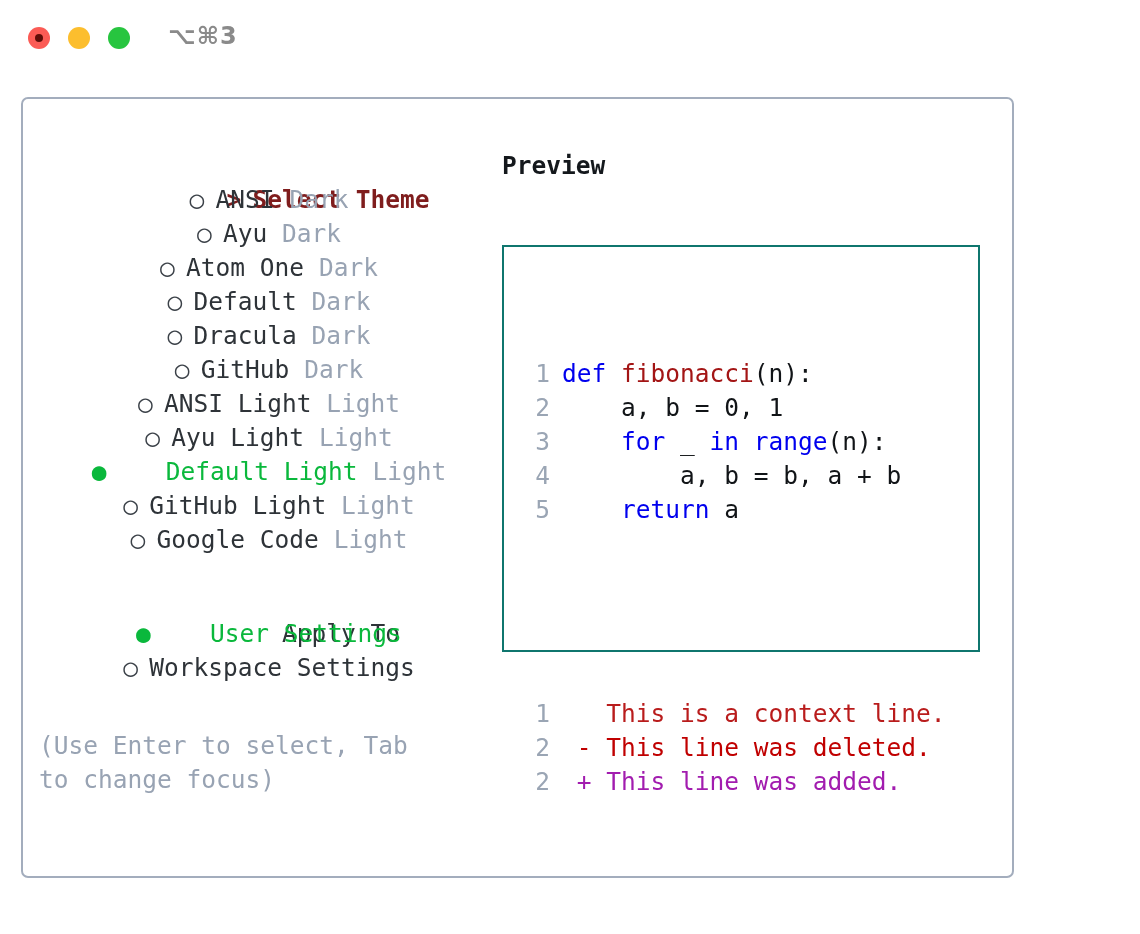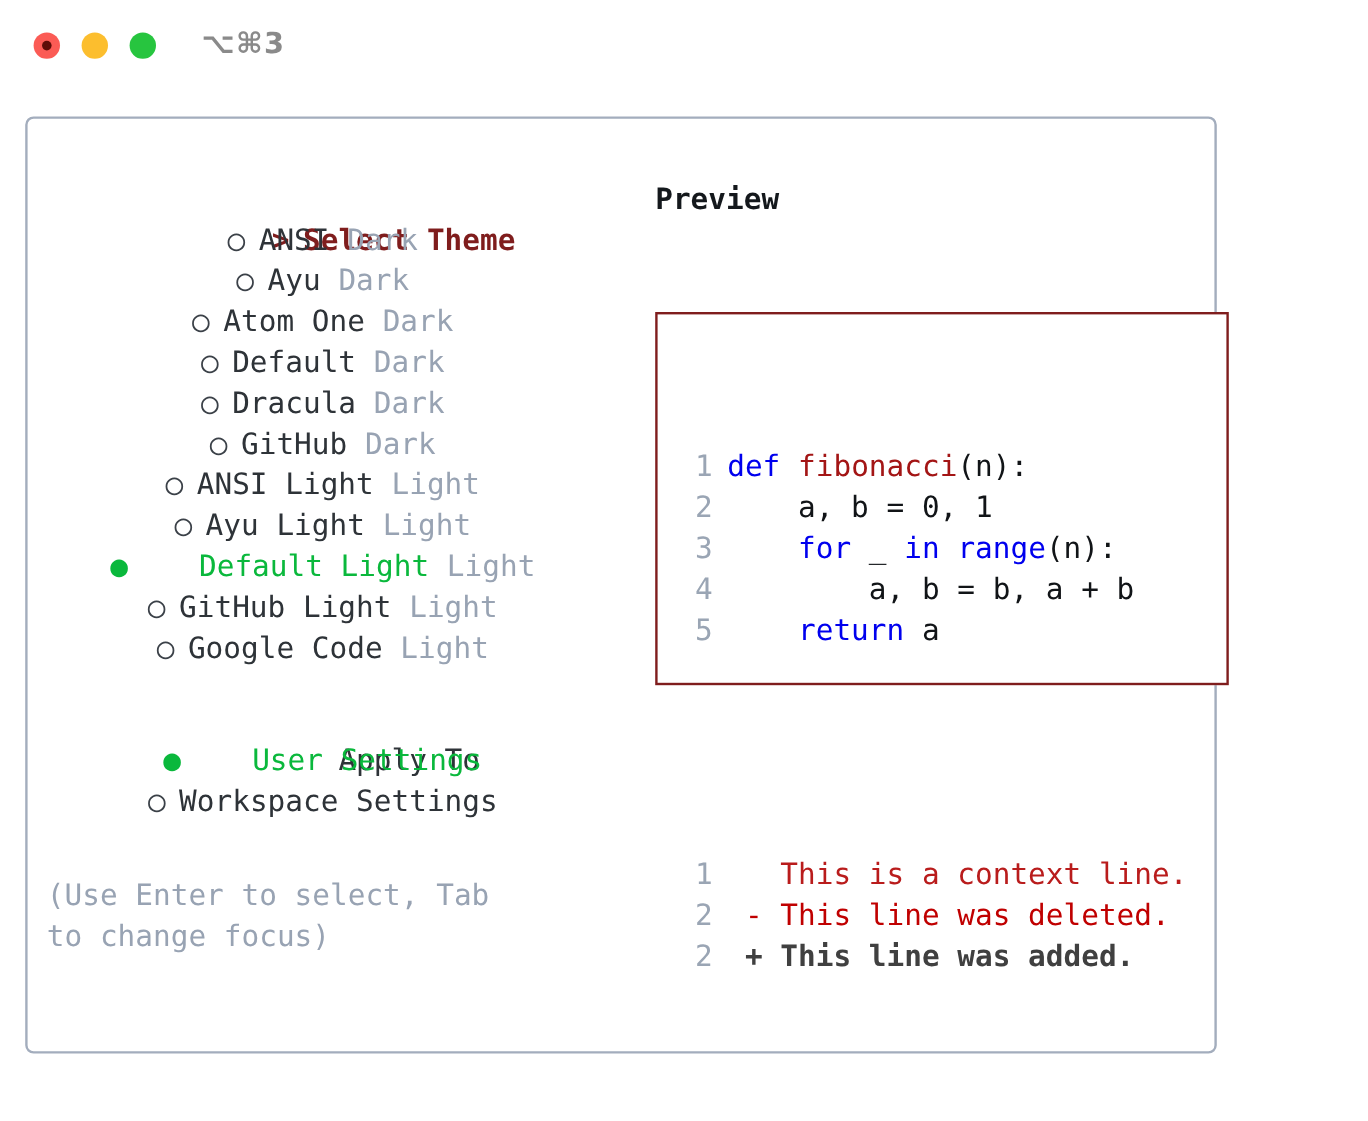--- a/index.html
+++ b/index.html
@@ -113,36 +113,35 @@
     width: 400px;
     margin-top: 10px;
   }
 
   
   .right-col {
     position: absolute;
     left: 479px;
     top: 50px;
     width: 500px;
-    margin-left: 44px;
   }
   .preview-title {
     font-size: 24.5px;
     line-height: 34px;
     font-weight: 700;
     color: #14181c;
     white-space: pre;
   }
   .preview-box {
     position: absolute;
     left: 0px;
-    top: 111px;
+    top: 96px;
     width: 478px;
-    height: 311px;
-    border: 2px solid #7f1d1d;
+    height: 407px;
+    border: 2px solid #0f766e;
     box-sizing: border-box;
     background: #ffffff;
   }
   .code {
     position: absolute;
     left: 18px;
     top: 42px;
     font-size: 24.5px;
     line-height: 34px;
     white-space: pre;
@@ -153,21 +152,21 @@
     width: 28px;
     text-align: right;
     color: #9aa5b4;
   }
   .gap { display: inline-block; width: 12px; }
   .kw  { color: #0000ee; }
   .fn  { color: #a31515; }
   .tx  { color: #111417; }
   .ctx { color: #b91c1c; }
   .del { color: #c00000; }
-  .add { color: #404040; font-weight: bold; }
+  .add { color: #a21caf; }
   .blank-line { height: 34px; }
 </style>
 </head>
 <body>
 
 <div class="window">
 
   <div class="titlebar">
     <div class="traffic red"></div>
     <div class="traffic yellow"></div>

